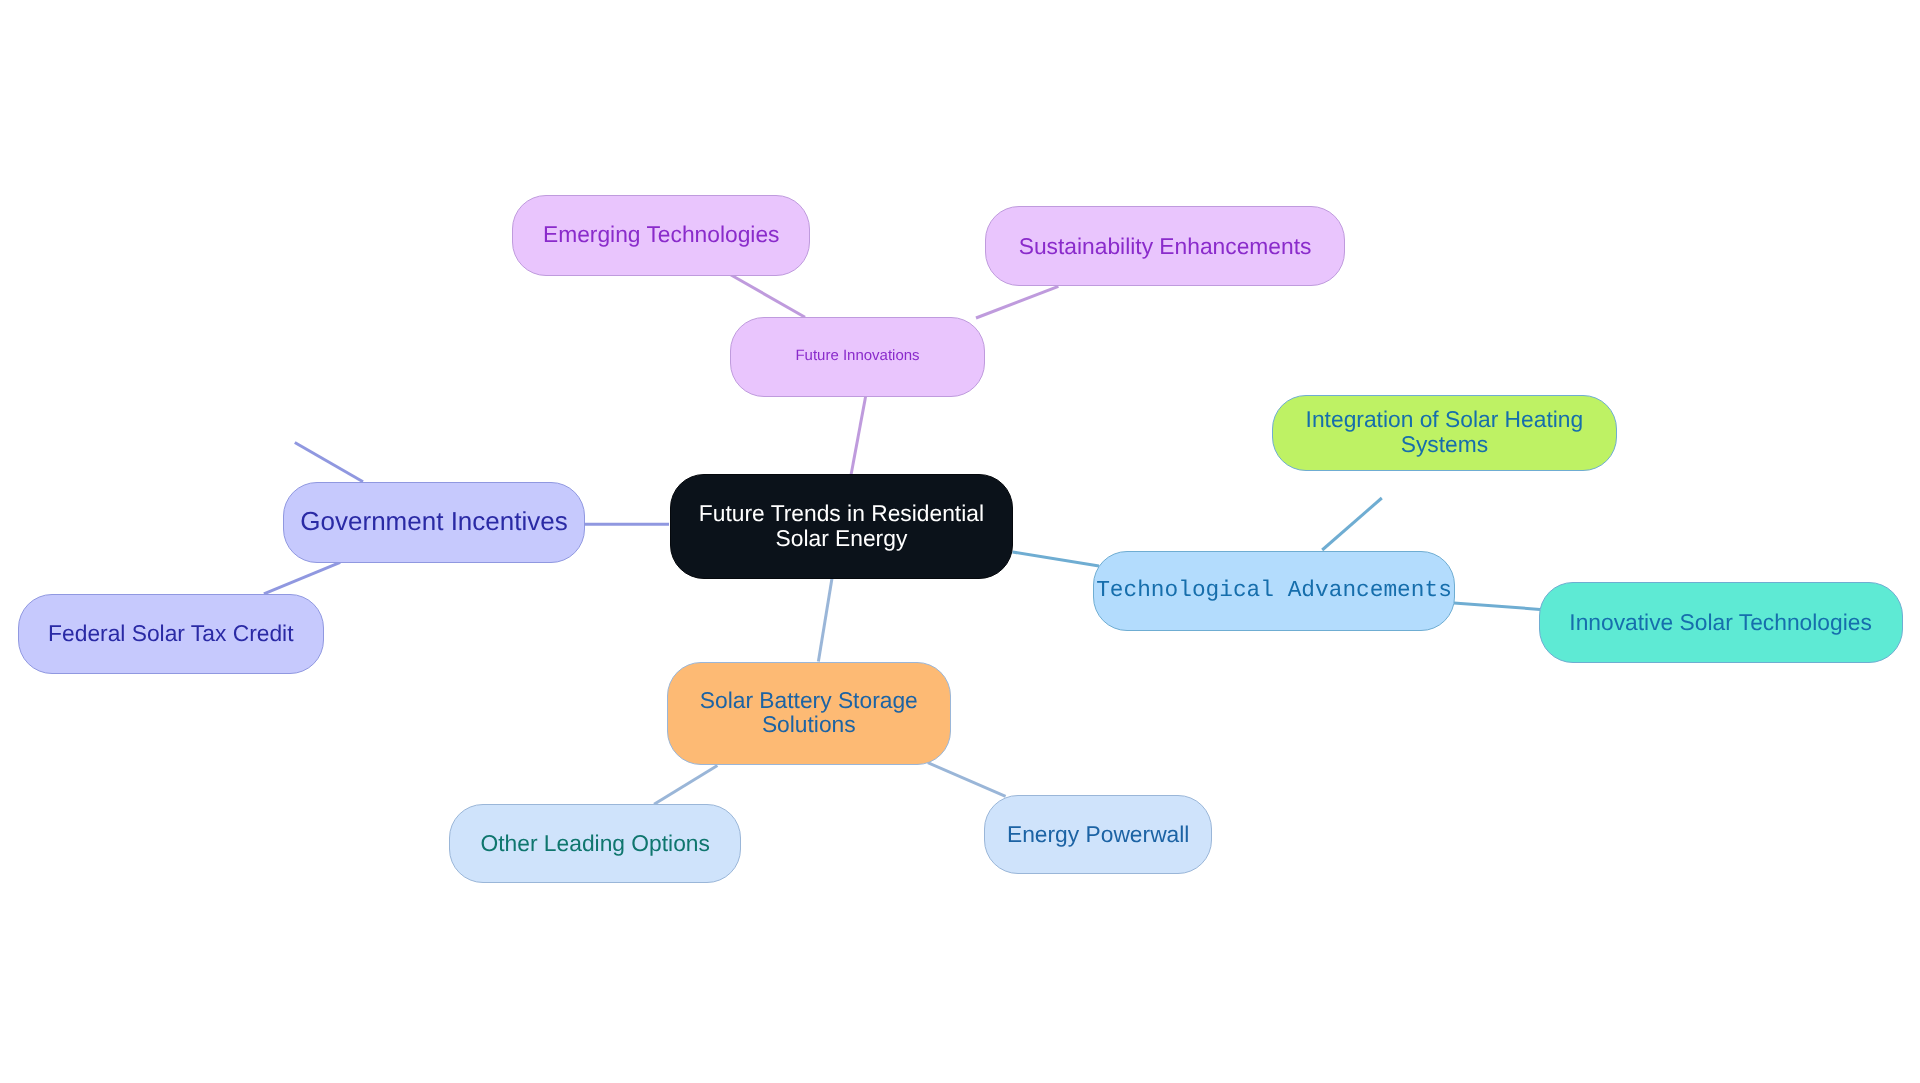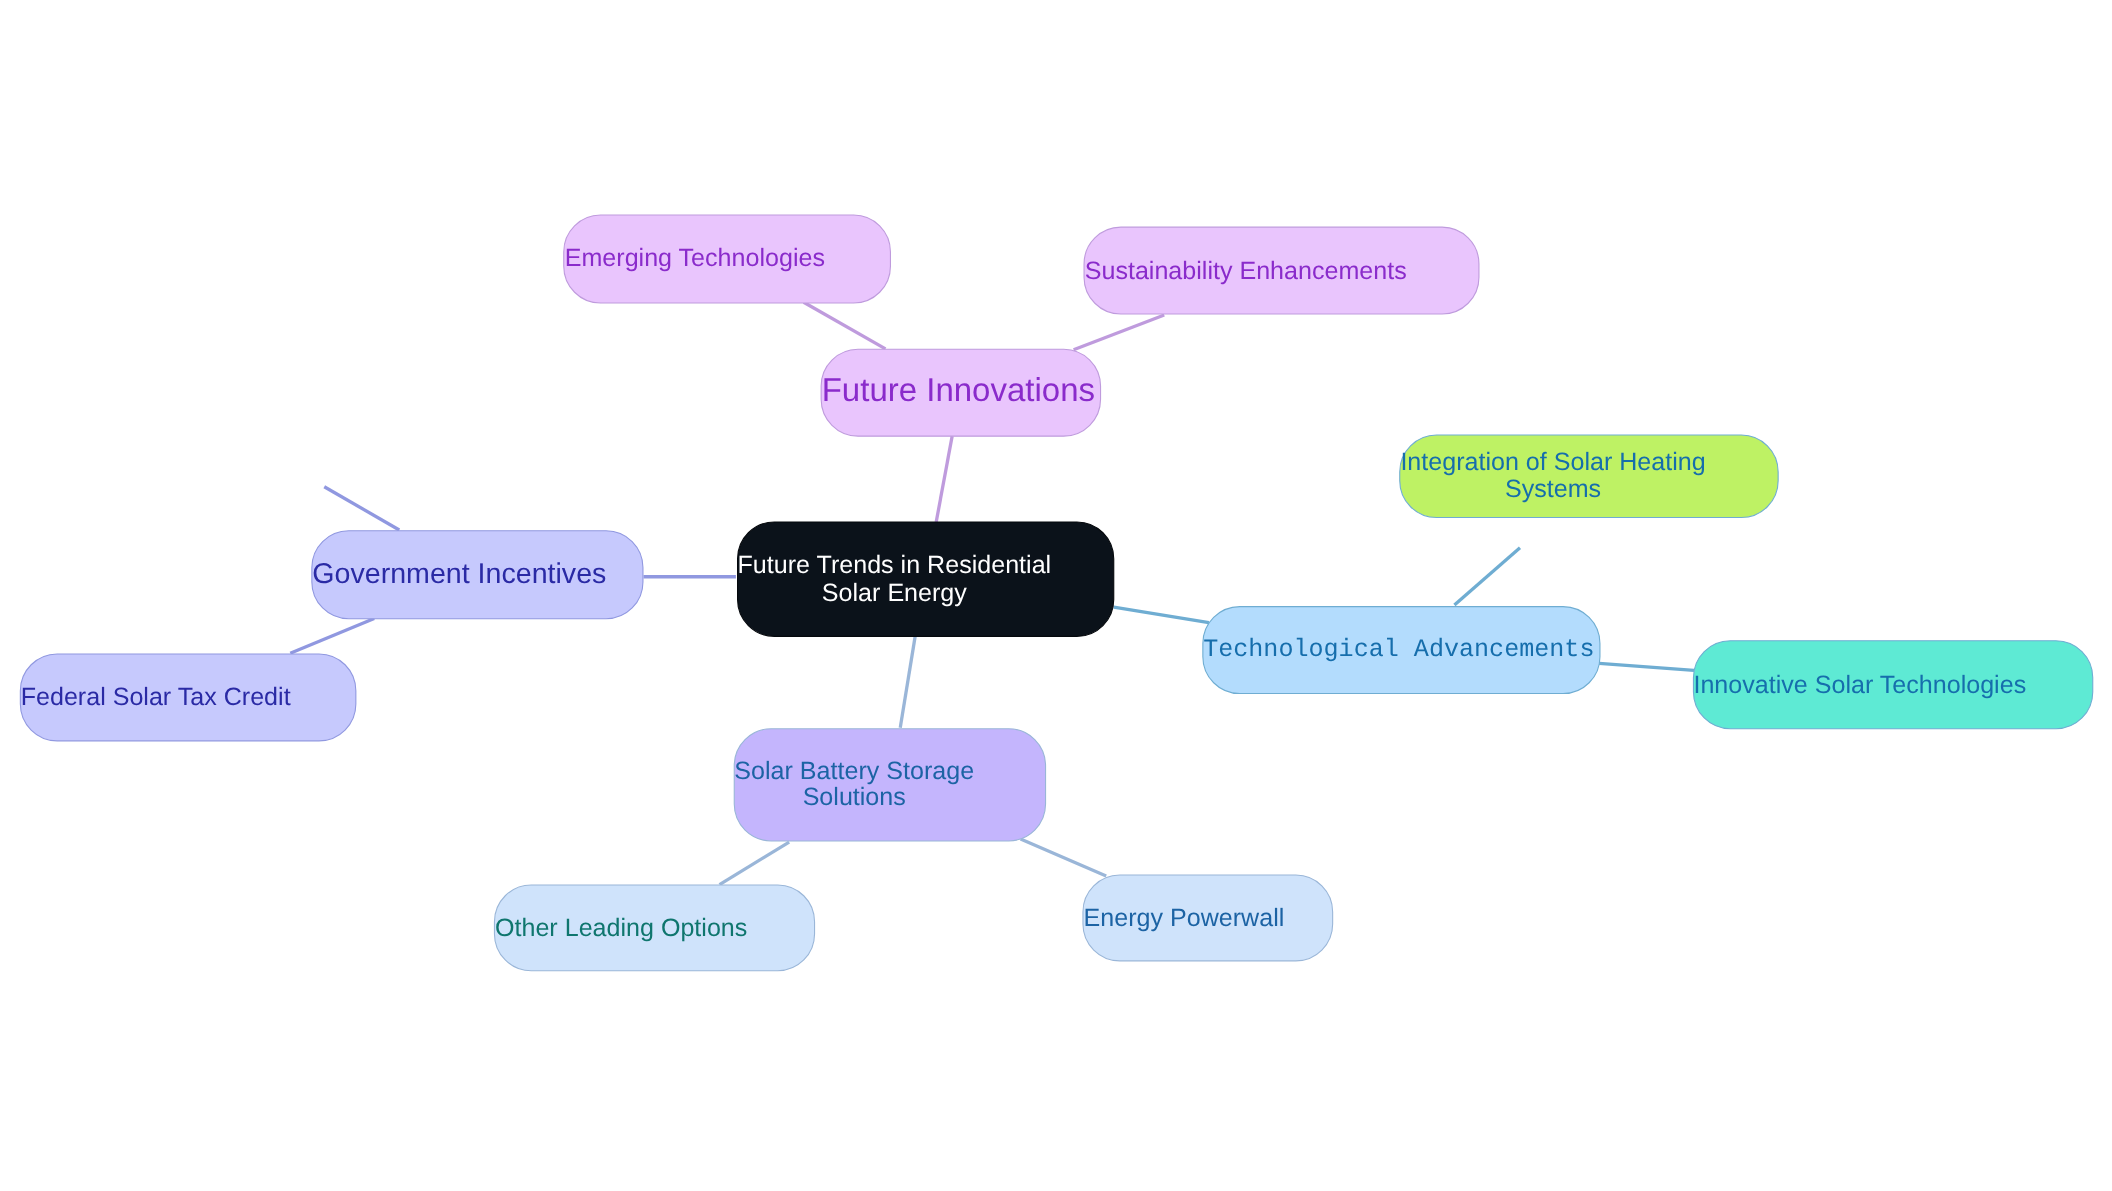--- a/index.html
+++ b/index.html
@@ -3,21 +3,21 @@
 <meta charset="utf-8">
 <title>Future Trends in Residential Solar Energy</title>
 <style>
   html,body{margin:0;padding:0;background:#ffffff;}
   body{width:1920px;height:1083px;overflow:hidden;
        font-family:"Liberation Sans",sans-serif;
        -webkit-font-smoothing:antialiased;
        text-rendering:geometricPrecision;}
   #canvas{position:relative;width:1920px;height:1083px;background:#ffffff;overflow:hidden;}
   svg.edges{position:absolute;left:0;top:0;width:1920px;height:1083px;pointer-events:none;}
-  .node{position:absolute;display:flex;align-items:center;
+  .node{position:absolute;display:flex;align-items:center;justify-content:center;
         text-align:center;box-sizing:border-box;}
   .node .label{display:block;white-space:pre-line;will-change:opacity;position:relative;top:-1px;}
 </style>
 </head>
 <body>
 
 <div id="canvas">
 
 <svg class="edges" viewBox="0 0 1920 1083">
   <g fill="none" stroke-linecap="butt" stroke-width="3">
@@ -38,21 +38,21 @@
     <path d="M 717.4,765.5 L 654.1,804.2" stroke="#9ab6d8"></path>
     <path d="M 927.8,762.7 L 1005.6,796.3" stroke="#9ab6d8"></path>
   </g>
 </svg>
 
 <div class="node" style="left:669.5px;top:474.3px;width:343.8px;height:104.9px;background:#0b121a;border:1.5px solid #05080c;border-radius:34px;color:#ffffff;font-size:22.8px;">
   <span class="label" style="line-height:24.5px;">Future Trends in Residential
 Solar Energy</span>
 </div>
 
-<div class="node" style="left:746px;top:316.7px;width:255px;height:80.7px;background:#e9c5fd;border:1.5px solid #bf9bdd;border-radius:34px;color:#8a2bcb;font-size:30px;">
+<div class="node" style="left:730px;top:316.7px;width:255px;height:80.7px;background:#e9c5fd;border:1.5px solid #bf9bdd;border-radius:34px;color:#8a2bcb;font-size:15px;">
   <span class="label" style="line-height:24.5px;">Future Innovations</span>
 </div>
 
 <div class="node" style="left:512.4px;top:194.8px;width:297.7px;height:80.9px;background:#e9c5fd;border:1.5px solid #bf9bdd;border-radius:34px;color:#8a2bcb;font-size:22.8px;">
   <span class="label" style="line-height:24.5px;">Emerging Technologies</span>
 </div>
 
 <div class="node" style="left:985.1px;top:205.6px;width:360px;height:80.8px;background:#e9c5fd;border:1.5px solid #bf9bdd;border-radius:34px;color:#8a2bcb;font-size:22.8px;">
   <span class="label" style="line-height:24.5px;top:0px;">Sustainability Enhancements</span>
 </div>
@@ -72,21 +72,21 @@
 
 <div class="node" style="left:1272.1px;top:394.7px;width:344.6px;height:76px;background:#bef264;border:1.5px solid #6fadd2;border-radius:34px;color:#166eac;font-size:22.8px;">
   <span class="label" style="line-height:24.5px;">Integration of Solar Heating
 Systems</span>
 </div>
 
 <div class="node" style="left:1538.5px;top:582.4px;width:364.2px;height:80.6px;background:#5eead4;border:1.5px solid #6fadd2;border-radius:34px;color:#166eac;font-size:22.8px;">
   <span class="label" style="line-height:24.5px;top:0px;">Innovative Solar Technologies</span>
 </div>
 
-<div class="node" style="left:666.6px;top:661.8px;width:284.4px;height:103.6px;background:#c4b5fd;border:1.5px solid #9ab6d8;border-radius:34px;color:#1c63a4;font-size:22.8px;">
+<div class="node" style="left:666.6px;top:661.8px;width:284.4px;height:103.6px;background:#fdba74;border:1.5px solid #9ab6d8;border-radius:34px;color:#1c63a4;font-size:22.8px;">
   <span class="label" style="line-height:24.5px;top:-1.5px;">Solar Battery Storage
 Solutions</span>
 </div>
 
 <div class="node" style="left:449px;top:804.4px;width:292.4px;height:79px;background:#cfe3fb;border:1.5px solid #9ab6d8;border-radius:34px;color:#0f766e;font-size:22.8px;">
   <span class="label" style="line-height:24.5px;">Other Leading Options</span>
 </div>
 
 <div class="node" style="left:984.1px;top:794.6px;width:228.2px;height:79.8px;background:#cfe3fb;border:1.5px solid #9ab6d8;border-radius:34px;color:#1c63a4;font-size:22.8px;">
   <span class="label" style="line-height:24.5px;top:0px;">Energy Powerwall</span>

